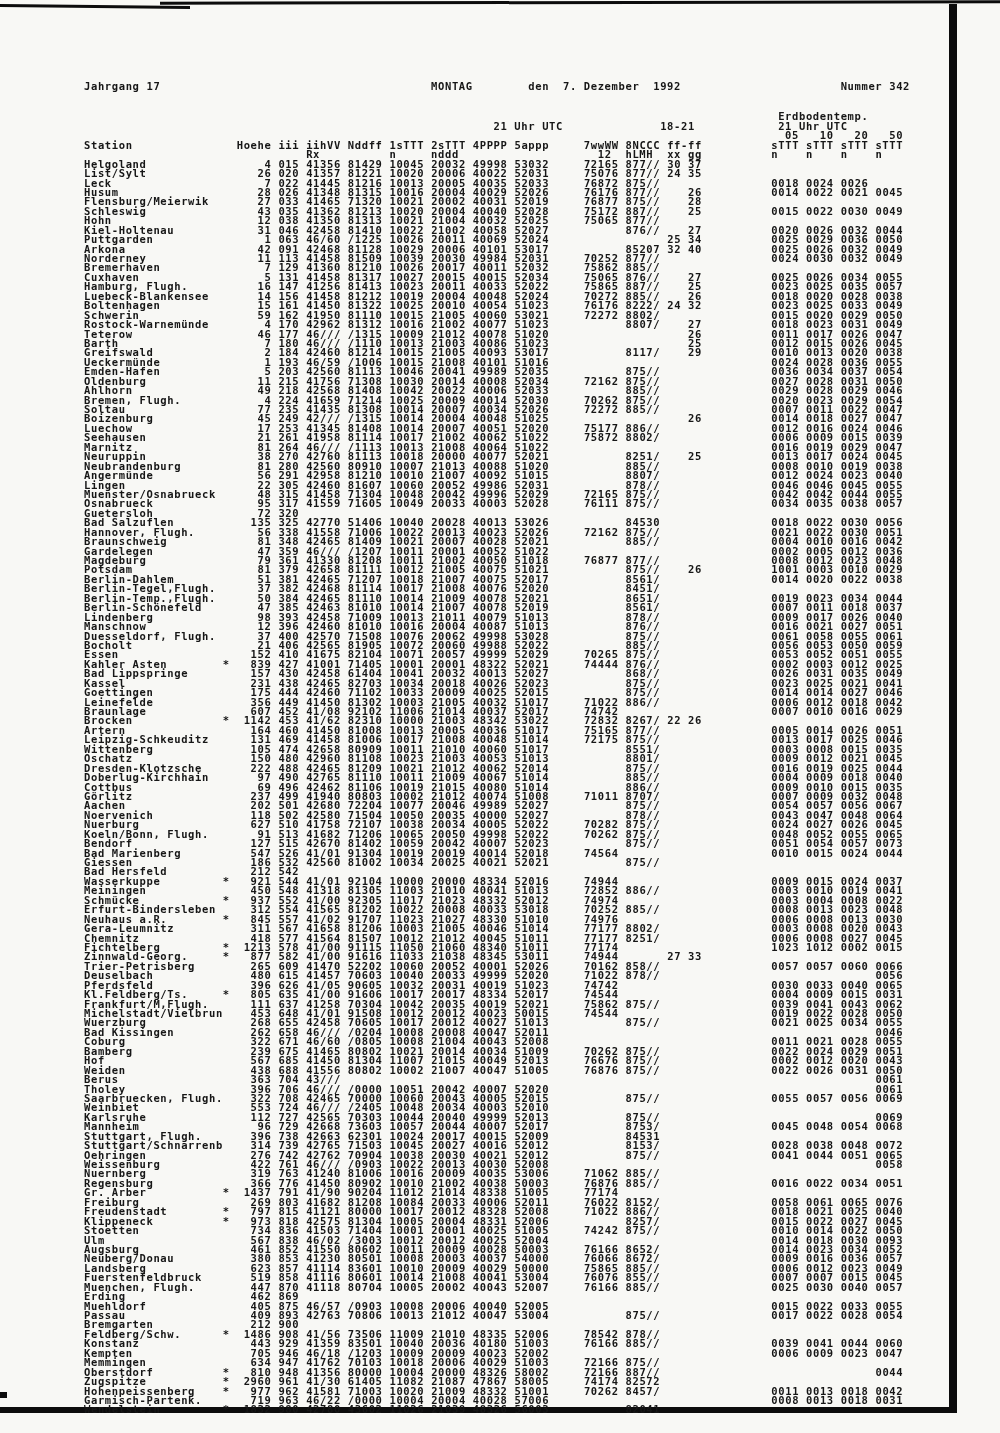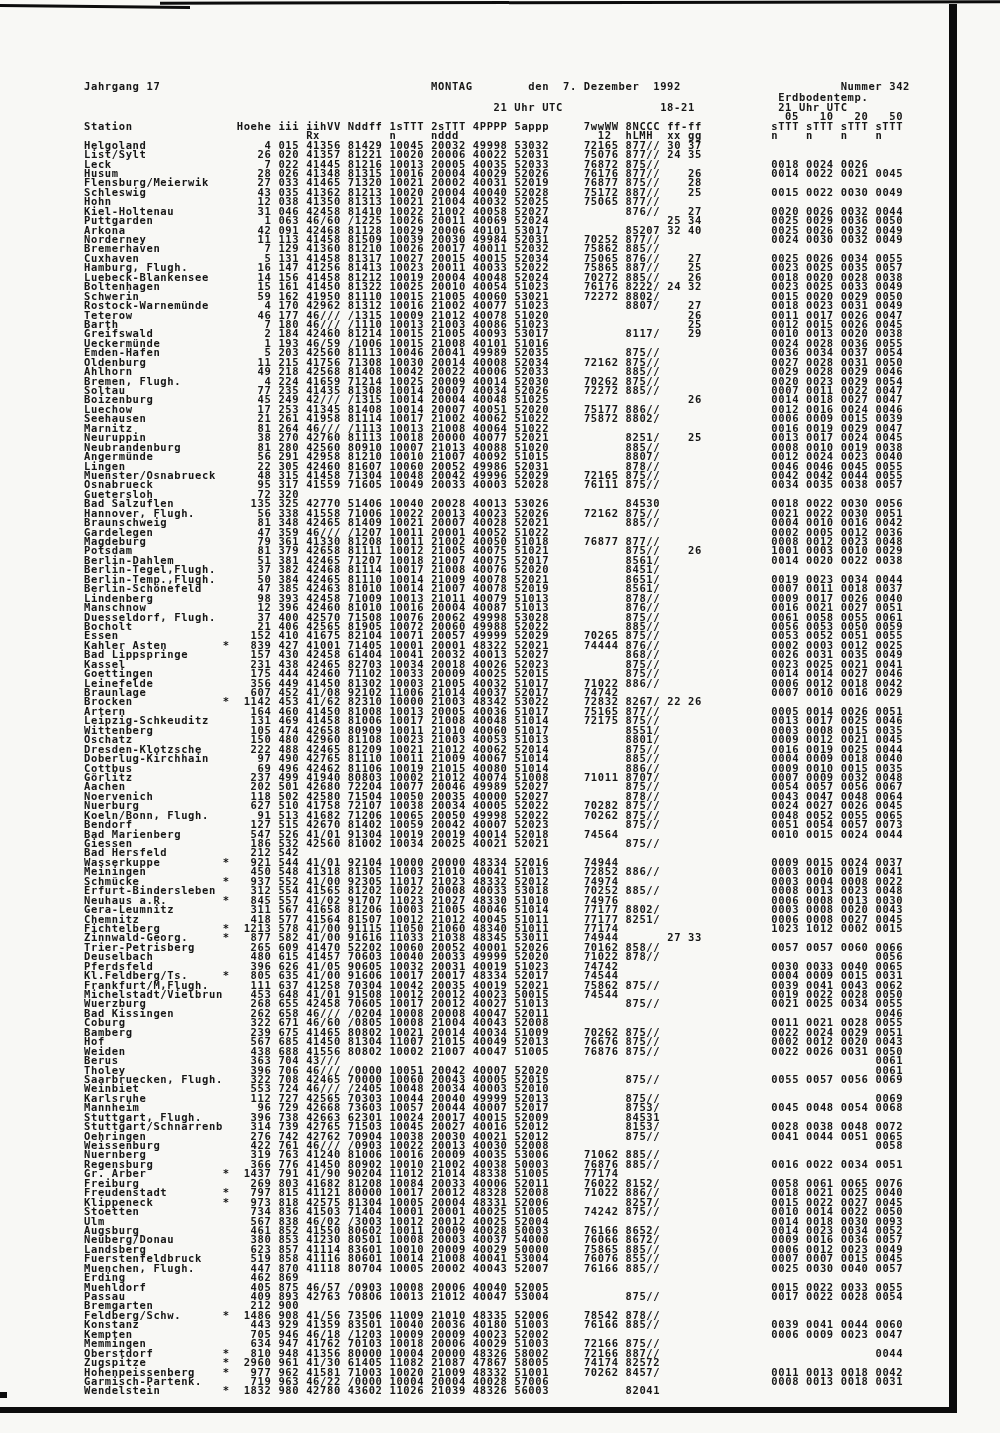--- a/index.html
+++ b/index.html
@@ -3,21 +3,21 @@
 <meta charset="utf-8">
 <style>
   html,body{margin:0;padding:0;background:#d8d8d4;}
   #page{position:relative;width:1000px;height:1433px;background:#f8f8f5;overflow:hidden;
         font-family:"DejaVu Sans Mono",monospace;}
   .scanline{position:absolute;background:#0c0c0c;}
   #doc{position:absolute;left:84px;top:82px;color:#161616;
        font:700 10.5px/9.45px "DejaVu Sans Mono",monospace;
        letter-spacing:.62px;white-space:pre;}
   #doc .ln{height:9.45px;white-space:pre;}
-  #doc .ln.title{margin-bottom:2px;}
+  #doc .ln.title{margin-bottom:21px;}
   .cell{white-space:pre;}
 </style>
 </head>
 <body>
 
 <div id="page">
   <div class="scanline" style="left:160px;top:1px;width:840px;height:3px;transform:rotate(-0.1deg);"></div>
   <div class="scanline" style="left:0;top:5px;width:190px;height:3px;transform:rotate(0.6deg);"></div>
   <div class="scanline" style="left:949px;top:4px;width:8px;height:1408px;"></div>
   <div class="scanline" style="left:0;top:1407px;width:957px;height:6px;"></div>

